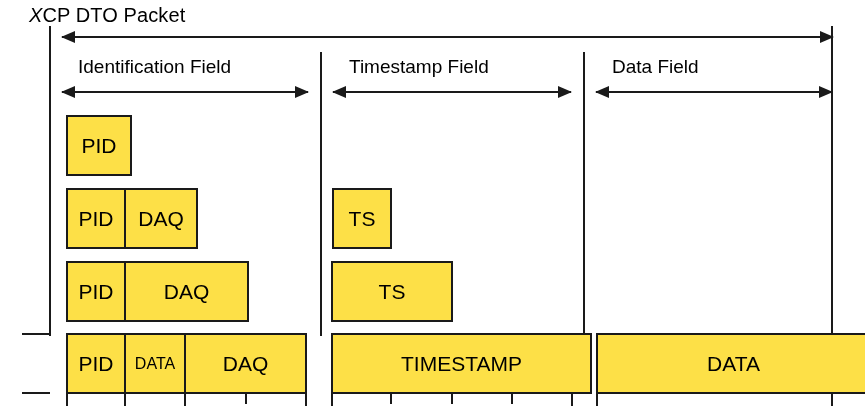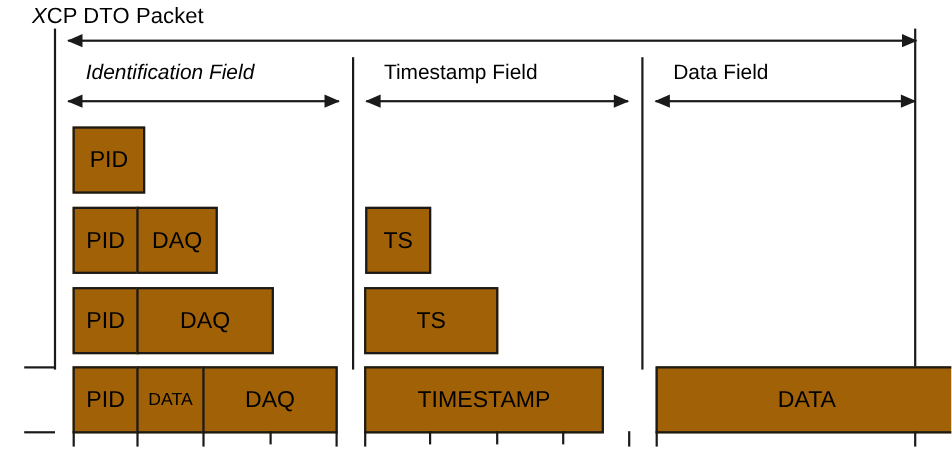--- a/index.html
+++ b/index.html
@@ -78,21 +78,21 @@
   .arrow::after {
     right: -1px;
     border-left: 14px solid #1a1a1a;
   }
 
   
   .box {
     position: absolute;
     box-sizing: border-box;
     border: 2px solid #1a1a1a;
-    background: #a16207;
+    background: #fde047;
     display: flex;
     align-items: center;
     justify-content: center;
     color: #000000;
     font-size: 21px;
     line-height: 1;
   }
   .box.small-cap {
     font-size: 16px;
   }
@@ -107,21 +107,21 @@
   </div>
 
   <div class="arrow" style="left:62px; top:36px; width:771px;"></div>
 
   <div class="vline" style="left:49px;  top:26px;  height:310px;"></div>
   <div class="vline" style="left:831px; top:26px;  height:310px;"></div>
 
   <div class="vline" style="left:320px; top:52px; height:284px;"></div>
   <div class="vline" style="left:583px; top:52px; height:284px;"></div>
 
-  <div class="label fieldname" style="left:49px; top:56px; width:271px;font-style:italic;">Identification Field</div>
+  <div class="label fieldname" style="left:49px; top:56px; width:271px;">Identification Field</div>
 
   <div class="label fieldname" style="left:583px; top:56px; width:248px;">Data Field</div>
 
   <div class="label fieldname" style="left:320px; top:56px; width:263px;">Timestamp Field</div>
 
   <div class="arrow" style="left:62px;  top:91px; width:246px;"></div>
   <div class="arrow" style="left:333px; top:91px; width:238px;"></div>
   <div class="arrow" style="left:596px; top:91px; width:236px;"></div>
 
   <div class="box" style="left:66px; top:115px; width:66px; height:61px;">PID</div>
@@ -136,21 +136,21 @@
 
   <div class="box" style="left:331px; top:261px; width:122px; height:61px;">TS</div>
 
   <div class="hline" style="left:22px; top:333px; width:28px;"></div>
   <div class="hline" style="left:22px; top:392px; width:28px;"></div>
 
   <div class="box" style="left:66px; top:333px; width:60px; height:61px;">PID</div>
   <div class="box small-cap" style="left:124px; top:333px; width:62px; height:61px;">DATA</div>
   <div class="box" style="left:184px; top:333px; width:123px; height:61px;">DAQ</div>
 
-  <div class="box" style="left:331px; top:333px; width:218px; height:61px;">TIMESTAMP</div>
+  <div class="box" style="left:331px; top:333px; width:261px; height:61px;">TIMESTAMP</div>
 
   <div class="box" style="left:596px; top:333px; width:275px; height:61px;">DATA</div>
 
   <div class="tick" style="left:66px;  top:392px; height:14px;"></div>
   <div class="tick" style="left:124px; top:392px; height:14px;"></div>
   <div class="tick" style="left:184px; top:392px; height:14px;"></div>
   <div class="tick" style="left:245px; top:392px; height:12px;"></div>
   <div class="tick" style="left:305px; top:392px; height:14px;"></div>
 
   <div class="tick" style="left:331px; top:392px; height:14px;"></div>

